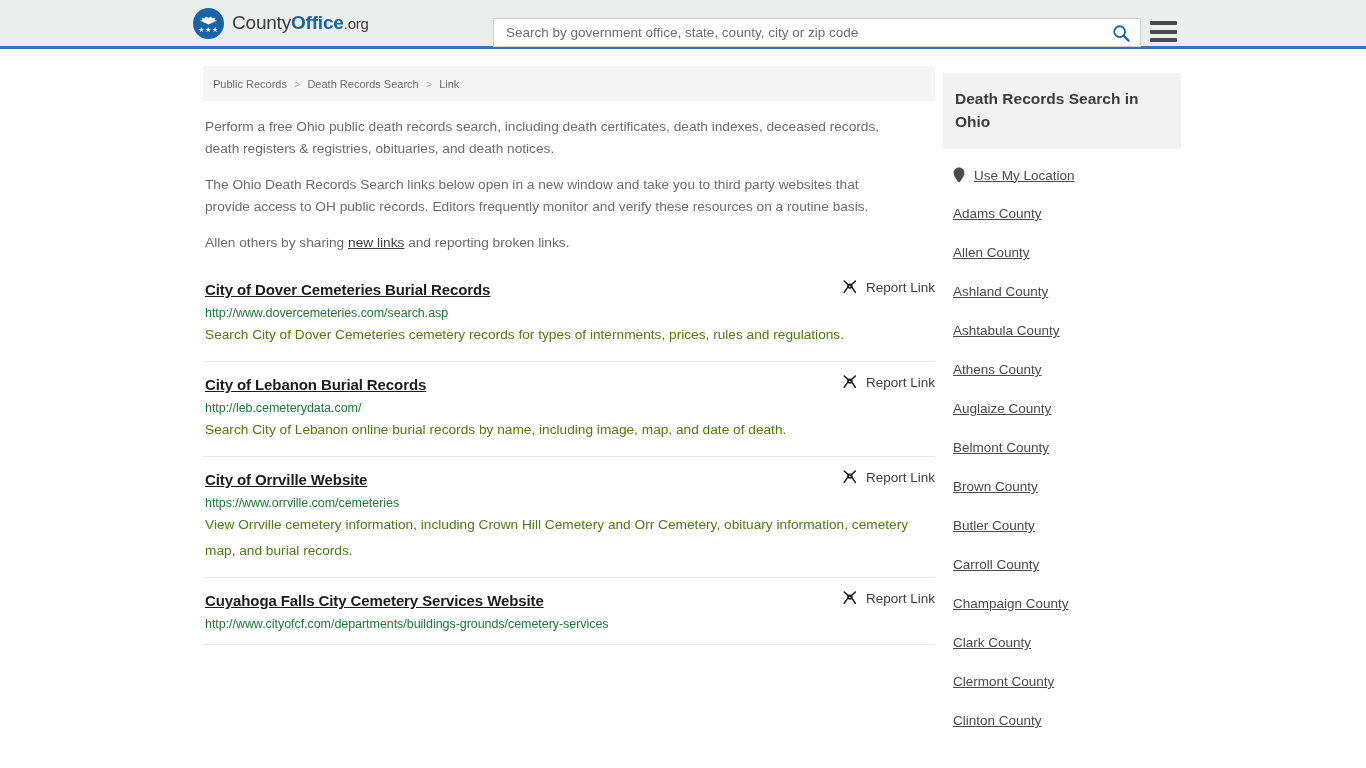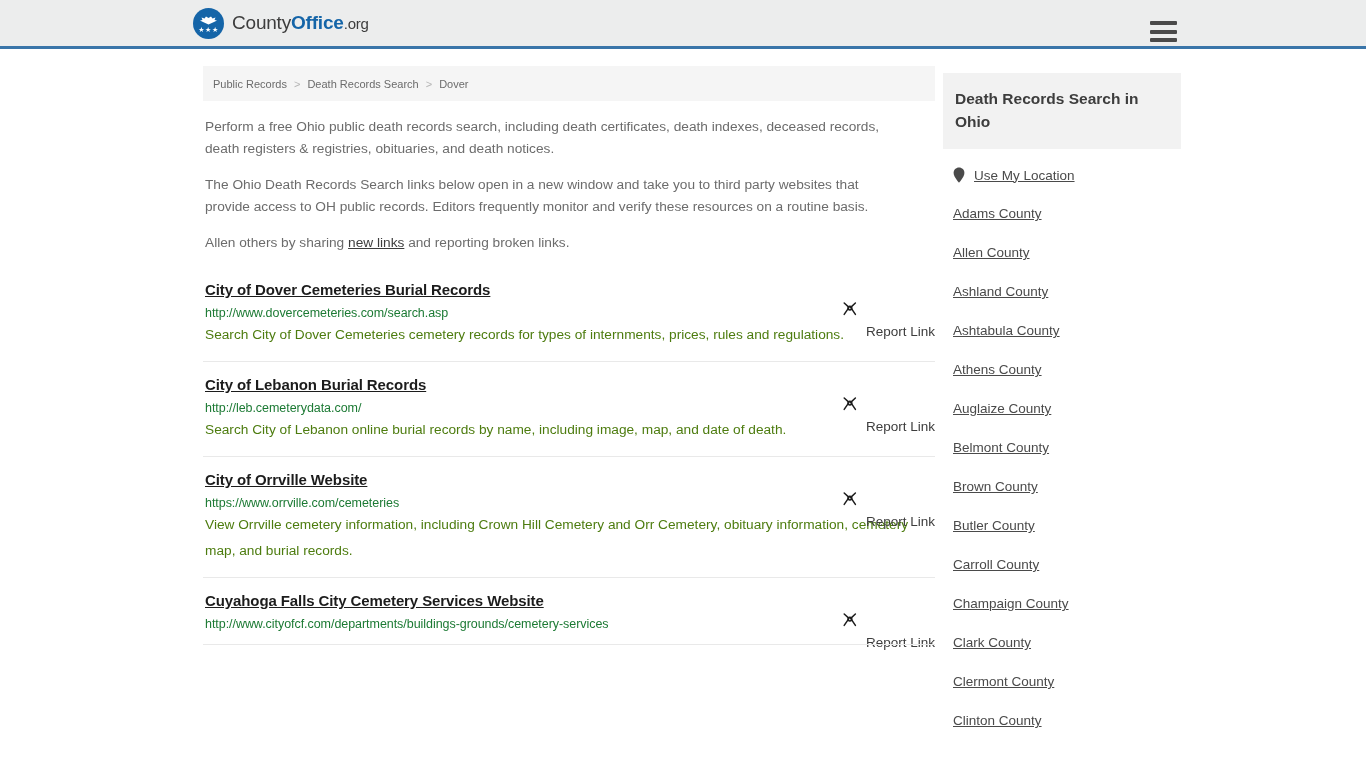--- a/index.html
+++ b/index.html
@@ -200,21 +200,20 @@
     display: flex;
     align-items: center;
     cursor: pointer;
     white-space: nowrap;
   }
   .result:first-child .report-link { top: 8px; }
   .report-link .label {
     font-size: 13.5px;
     color: #3d3d3d;
     margin-left: 8px;
-    margin-top: 45px;
   }
   .broken-link-icon { width: 16px; height: 16px; display: block; }
 
   
   .side-box {
     background: #f2f2f2;
     padding: 14px 16px 16px 12px;
     margin-top: 24px;
   }
   .side-box h2 {
@@ -260,40 +259,49 @@
       <svg class="eagle" viewBox="0 0 38 18">
         <path d="M19 4 L24 1 L27 5 L33 3 L31 8 L36 9 L30 12 L19 17 L8 12 L2 9 L7 8 L5 3 L11 5 L14 1 Z" fill="#ffffff"></path>
       </svg>
       <span class="stars">★★★</span>
     </span>
     <span class="brand-text">
       <span class="t1">County</span><span class="t2">Office</span><span class="t3">.org</span>
     </span>
   </div>
 
+  <div class="search-wrap">
+    <input class="search-input" type="text" placeholder="Search by government office, state, county, city or zip code" style="">
+    <button class="search-btn">
+      <svg width="18" height="18" viewBox="0 0 20 20">
+        <circle cx="8.5" cy="8.5" r="6" fill="none" stroke="#1565a8" stroke-width="2"></circle>
+        <line x1="13" y1="13" x2="18.5" y2="18.5" stroke="#1565a8" stroke-width="2.4" stroke-linecap="round"></line>
+      </svg>
+    </button>
+  </div>
 
   <div class="hamburger">
     <span></span>
     <span></span>
     <span></span>
   </div>
 </div>
 
 <div class="page">
  <div class="page-inner">
 
   <div class="content-col">
 
 
     <div class="breadcrumb">
       <a>Public Records</a>
       <span class="sep">&gt;</span>
       <a>Death Records Search</a>
       <span class="sep">&gt;</span>
-      <span class="current">Dover</span>
+      <span class="current">Link</span>
     </div>
 
     <p class="intro">Perform a free Ohio public death records search, including death certificates, death indexes, deceased records, death registers &amp; registries, obituaries, and death notices.</p>
     <p class="intro">The Ohio Death Records Search links below open in a new window and take you to third party websites that provide access to OH public records. Editors frequently monitor and verify these resources on a routine basis.</p>
     <p class="intro"><span>Allen others by sharing </span><a>new links</a><span> and reporting broken links.</span></p>
 
     <div class="results">
 
       <div class="result">
         <a class="result-title">City of Dover Cemeteries Burial Records</a>

